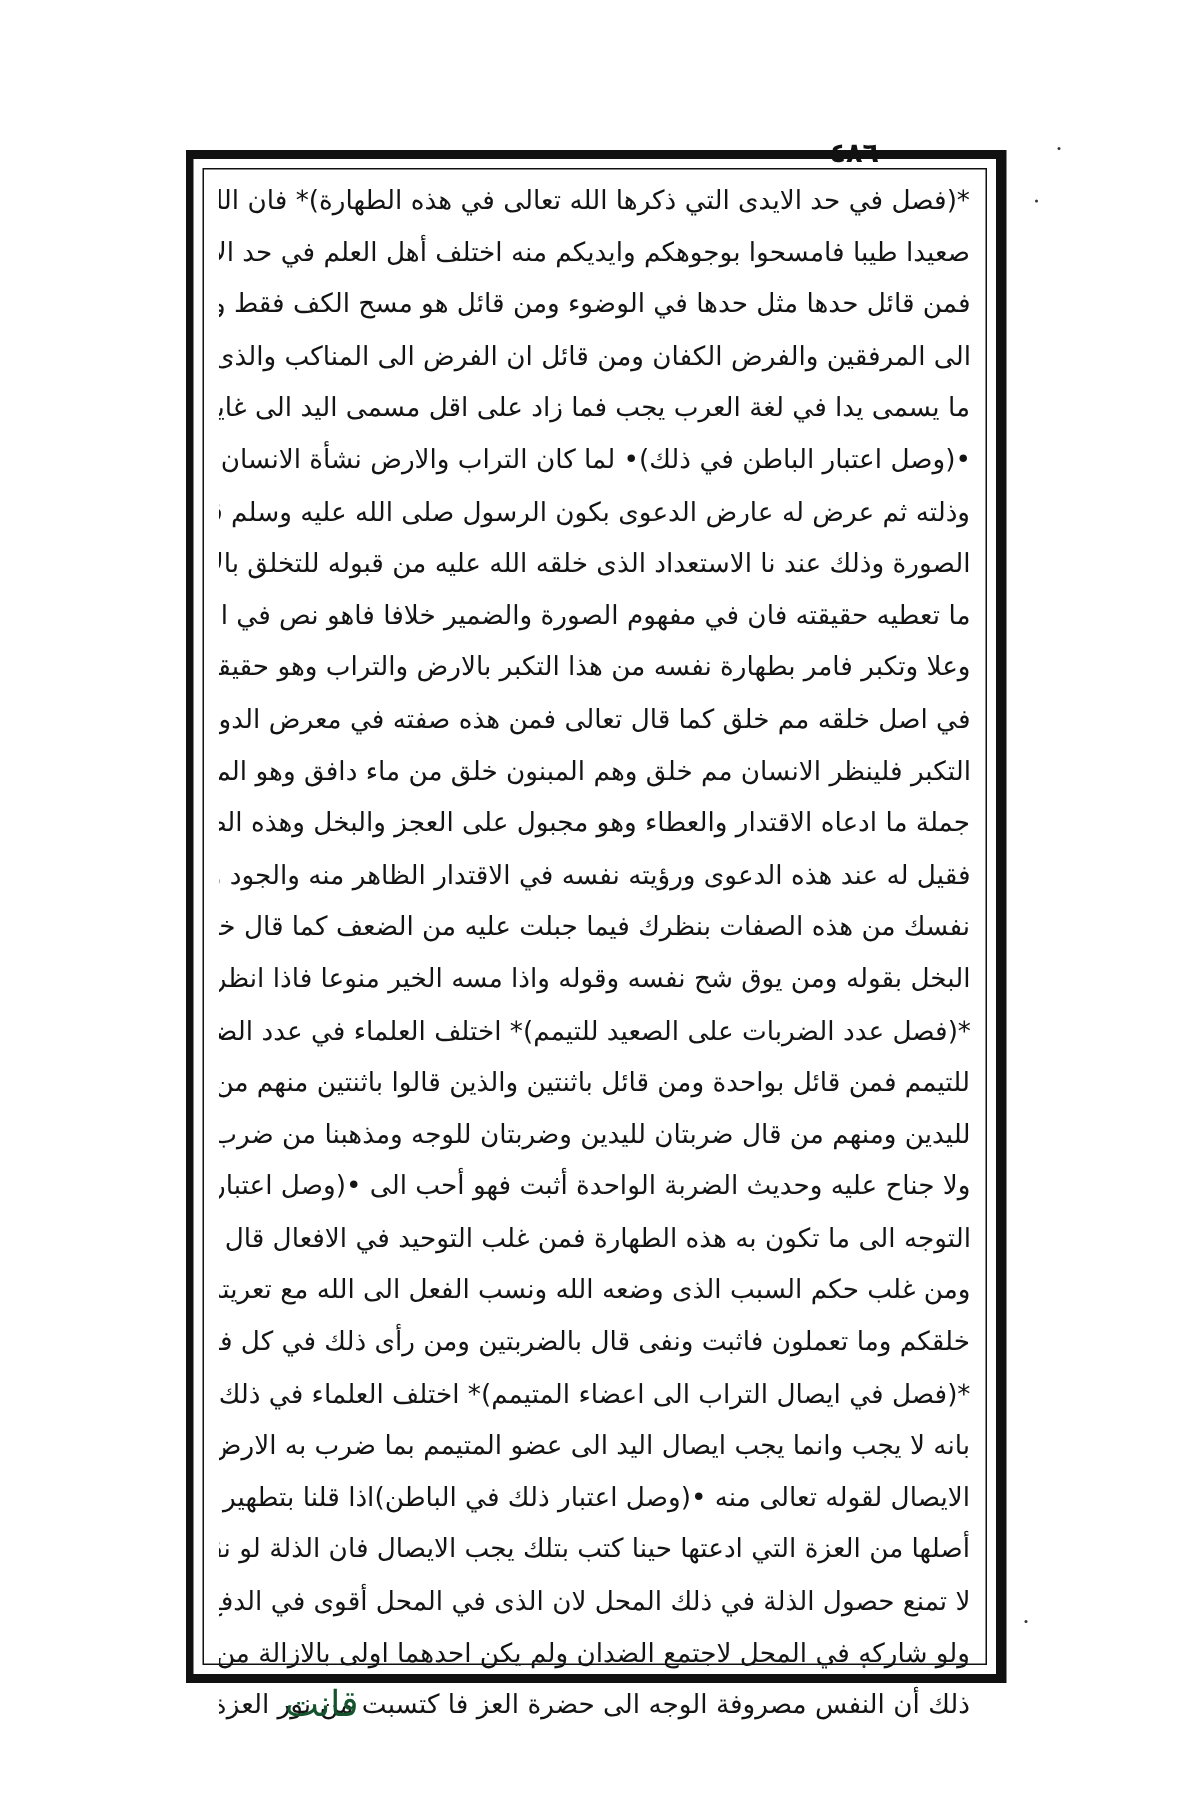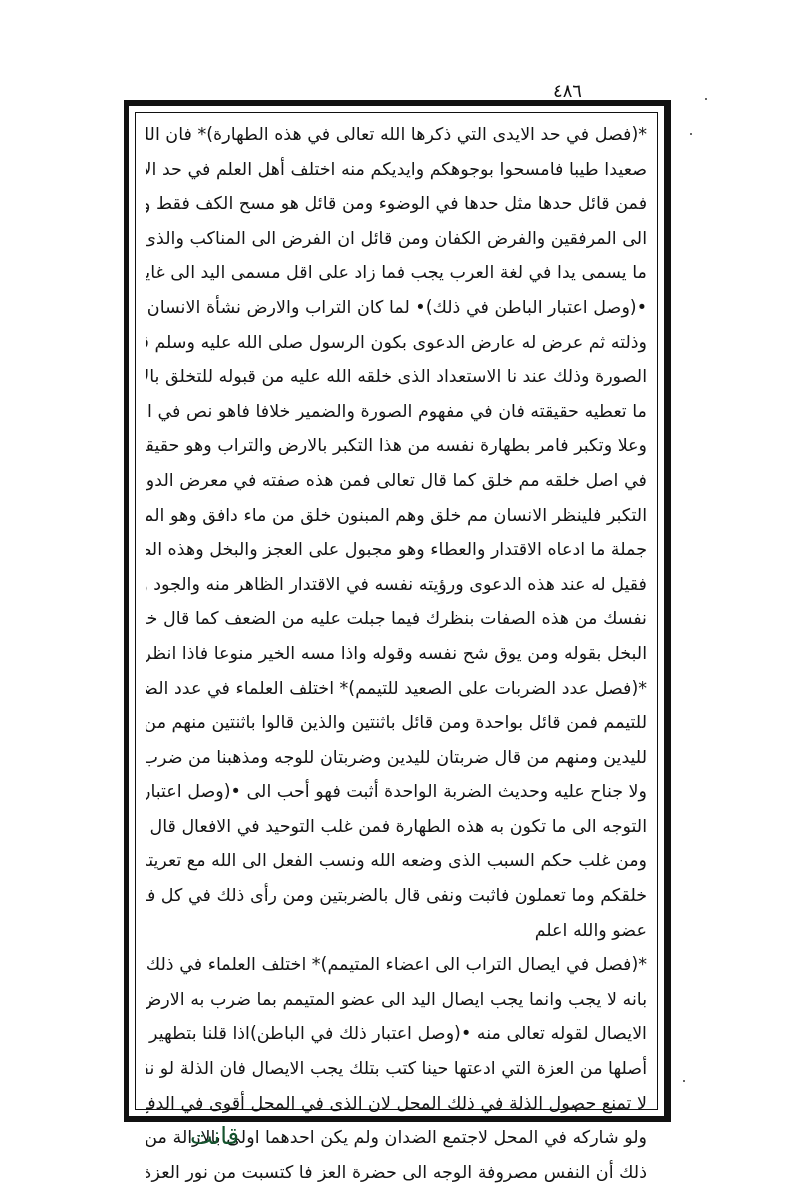--- a/index.html
+++ b/index.html
@@ -10,24 +10,24 @@
     body {
       width: 800px;
       height: 1196px;
       position: relative;
       overflow: hidden;
       font-family: "DejaVu Sans", sans-serif;
       color: #111111;
     }
     .page-number {
       position: absolute;
-      top: 80px;
+      top: 92px;
       left: 553px;
       font-size: 18px;
-      font-weight: normal;
+      font-weight: bold;
       letter-spacing: 1px;
       color: #111;
     }
     .speck {
       position: absolute;
       width: 2px;
       height: 2px;
       background: #333;
       border-radius: 50%;
     }
@@ -115,21 +115,20 @@
       <span class="line">فقيل له عند هذه الدعوى ورؤيته نفسه في الاقتدار الظاهر منه  والجود والكرم والعطاء طهر</span>
       <span class="line">نفسك من هذه الصفات بنظرك فيما جبلت عليه من الضعف كما قال خلقكم من ضعف ومن</span>
       <span class="line">البخل بقوله ومن يوق شح نفسه وقوله  واذا مسه الخير منوعا  فاذا انظر في هذا الاصل زكت</span>
       <span class="line">*(فصل عدد الضربات على الصعيد للتيمم)*  اختلف العلماء في عدد الضربات على الصعيد</span>
       <span class="line">للتيمم فمن قائل بواحدة ومن قائل باثنتين والذين قالوا باثنتين منهم من قال ضربة للوجه وضربة</span>
       <span class="line">لليدين ومنهم من قال ضربتان لليدين وضربتان للوجه ومذهبنا من ضرب واحدة اجزأته</span>
       <span class="line">ولا جناح عليه وحديث الضربة الواحدة أثبت فهو أحب الى  •(وصل اعتبار الباطن)•</span>
       <span class="line">التوجه الى ما تكون به هذه الطهارة فمن غلب التوحيد في الافعال قال بالضربة الواحدة</span>
       <span class="line">ومن غلب حكم السبب الذى وضعه الله ونسب الفعل الى الله مع تعريته عنه مثل قوله والله</span>
       <span class="line">خلقكم وما تعملون فاثبت ونفى قال بالضربتين ومن رأى ذلك في كل فعل قال بالضربتين لكل</span>
-      <span class="line short">عضو والله اعلم</span>
       <span class="line">*(فصل في ايصال التراب الى اعضاء المتيمم)*  اختلف العلماء في ذلك فمن قائل بوجوبه ومن قائل</span>
       <span class="line">بانه لا يجب وانما يجب ايصال اليد الى عضو المتيمم بما ضرب به الارض بيده أو التراب والظاهر</span>
       <span class="line">الايصال لقوله تعالى منه •(وصل اعتبار ذلك في الباطن)اذا قلنا بتطهير النفس بالذلة التي هي</span>
       <span class="line">أصلها من العزة التي ادعتها حينا كتب بتلك يجب الايصال فان الذلة لو نقلناها الى محل العزة</span>
       <span class="line">لا تمنع حصول الذلة في ذلك المحل لان الذى في المحل أقوى في الدفع من الذى جاء يذهبه</span>
       <span class="line">ولو شاركه في المحل لاجتمع الضدان ولم يكن احدهما اولى بالازالة من الآخر وانما الصحيح في</span>
       <span class="line">ذلك أن النفس مصروفة الوجه الى حضرة العز فا كتسبت من نور العزة ما أداها الى ما ادعته</span>
 
     </div>
   </div>

